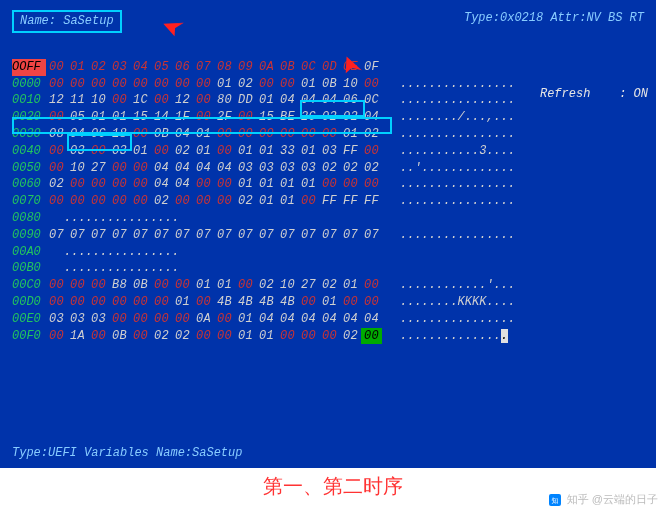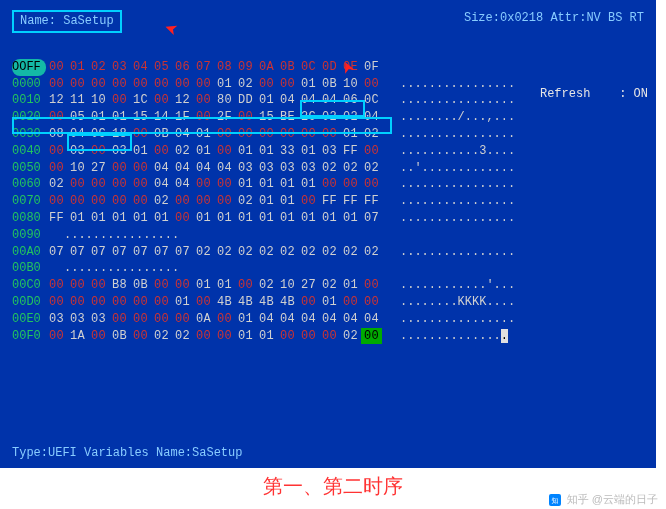--- a/index.html
+++ b/index.html
@@ -12,41 +12,42 @@
     position: relative;
   }
   .terminal {
     width: 656px;
     height: 468px;
     background: #0033aa;
     color: #d0d0d0;
     padding: 10px 12px 6px 12px;
     position: relative;
     line-height: 1.4;
+    font-style: italic;
   }
   .hdr { display: flex; justify-content: space-between; margin-bottom: 8px; }
   .name-box {
     border: 2px solid #00d0ff;
     padding: 1px 6px;
     color: #88ccff;
   }
   .size-attr { color: #88ccff; }
   .arrow-red {
     position: absolute;
     color: #ff2020;
     font-size: 22px;
     font-weight: bold;
     pointer-events: none;
   }
   .arrow1 { top: 10px; left: 165px; transform: rotate(200deg); }
   .arrow2 { top: 50px; left: 344px; transform: rotate(245deg); }
   .hex-area { margin-top: 26px; }
   .row { white-space: pre; display: flex; }
   .offcell { width: 34px; color: #22c55e; }
-  .offcell.hl { background: #14b8a6; color: #000; border-radius: 8px; }
+  .offcell.hl { background: #ef4444; color: #000; }
   .bytes { letter-spacing: 0.3px; }
   .bytes span { display: inline-block; width: 21px; text-align: center; }
   .b-red { color: #cc3333; }
   .ascii { margin-left: 18px; color: #d0d0d0; width: 140px; }
   .side { position: absolute; top: 86px; right: 8px; color: #e5e5e5; }
   .hl-box {
     position: absolute;
     border: 2px solid #00d0ff;
     pointer-events: none;
   }
@@ -74,21 +75,21 @@
   }
   .watermark svg { vertical-align: middle; margin-right: 3px; }
 </style>
 </head>
 <body>
 
 <div class="terminal">
 
   <div class="hdr">
     <span class="name-box">Name: SaSetup</span>
-    <span class="size-attr">Size:0x0218 Attr:NV BS RT</span>
+    <span class="size-attr">Type:0x0218 Attr:NV BS RT</span>
   </div>
 
   <span class="arrow-red arrow1">➤</span>
   <span class="arrow-red arrow2">➤</span>
 
   <div class="side">
     <span>Refresh</span>&nbsp;&nbsp;&nbsp;
     <span>:</span>
     <span>ON</span>
   </div>
@@ -100,23 +101,23 @@
     </div>
     <div id="rows">
         <div class="row"><span class="offcell">0000</span><span class="bytes"><span class="b-red">00</span><span class="b-red">00</span><span class="b-red">00</span><span class="b-red">00</span><span class="b-red">00</span><span class="b-red">00</span><span class="b-red">00</span><span class="b-red">00</span><span>01</span><span>02</span><span class="b-red">00</span><span class="b-red">00</span><span>01</span><span>0B</span><span>10</span><span class="b-red">00</span></span><span class="ascii">................</span></div>
         <div class="row"><span class="offcell">0010</span><span class="bytes"><span>12</span><span>11</span><span>10</span><span class="b-red">00</span><span>1C</span><span class="b-red">00</span><span>12</span><span class="b-red">00</span><span>80</span><span>DD</span><span>01</span><span>04</span><span>04</span><span>04</span><span>06</span><span>0C</span></span><span class="ascii">................</span></div>
         <div class="row"><span class="offcell">0020</span><span class="bytes"><span class="b-red">00</span><span>05</span><span>01</span><span>01</span><span>15</span><span>14</span><span>1F</span><span class="b-red">00</span><span>2F</span><span class="b-red">00</span><span>15</span><span>BE</span><span>2C</span><span>02</span><span>02</span><span>04</span></span><span class="ascii">......../...,...</span></div>
         <div class="row"><span class="offcell">0030</span><span class="bytes"><span>08</span><span>04</span><span>0C</span><span>18</span><span class="b-red">00</span><span>0B</span><span>04</span><span>01</span><span class="b-red">00</span><span class="b-red">00</span><span class="b-red">00</span><span class="b-red">00</span><span class="b-red">00</span><span class="b-red">00</span><span>01</span><span>02</span></span><span class="ascii">................</span></div>
         <div class="row"><span class="offcell">0040</span><span class="bytes"><span class="b-red">00</span><span>03</span><span class="b-red">00</span><span>03</span><span>01</span><span class="b-red">00</span><span>02</span><span>01</span><span class="b-red">00</span><span>01</span><span>01</span><span>33</span><span>01</span><span>03</span><span>FF</span><span class="b-red">00</span></span><span class="ascii">...........3....</span></div>
         <div class="row"><span class="offcell">0050</span><span class="bytes"><span class="b-red">00</span><span>10</span><span>27</span><span class="b-red">00</span><span class="b-red">00</span><span>04</span><span>04</span><span>04</span><span>04</span><span>03</span><span>03</span><span>03</span><span>03</span><span>02</span><span>02</span><span>02</span></span><span class="ascii">..'.............</span></div>
         <div class="row"><span class="offcell">0060</span><span class="bytes"><span>02</span><span class="b-red">00</span><span class="b-red">00</span><span class="b-red">00</span><span class="b-red">00</span><span>04</span><span>04</span><span class="b-red">00</span><span class="b-red">00</span><span>01</span><span>01</span><span>01</span><span>01</span><span class="b-red">00</span><span class="b-red">00</span><span class="b-red">00</span></span><span class="ascii">................</span></div>
         <div class="row"><span class="offcell">0070</span><span class="bytes"><span class="b-red">00</span><span class="b-red">00</span><span class="b-red">00</span><span class="b-red">00</span><span class="b-red">00</span><span>02</span><span class="b-red">00</span><span class="b-red">00</span><span class="b-red">00</span><span>02</span><span>01</span><span>01</span><span class="b-red">00</span><span>FF</span><span>FF</span><span>FF</span></span><span class="ascii">................</span></div>
-        <div class="row"><span class="offcell">0080</span><span class="bytes"><span>FF</span><span>01</span><span>01</span><span>01</span><span>01</span><span>01</span><span class="b-red">00</span><span>01</span><span>01</span><span>01</span><span>01</span><span>01</span><span>01</span><span>01</span><span>01</span><span>07</span></span><span class="ascii">................</span></div>
-        <div class="row"><span class="offcell">0090</span><span class="ascii">................</span></div>
-        <div class="row"><span class="offcell">00A0</span><span class="bytes"><span>07</span><span>07</span><span>07</span><span>07</span><span>07</span><span>07</span><span>07</span><span>02</span><span>02</span><span>02</span><span>02</span><span>02</span><span>02</span><span>02</span><span>02</span><span>02</span></span><span class="ascii">................</span></div>
+        <div class="row"><span class="offcell">0080</span><span class="ascii">................</span></div>
+        <div class="row"><span class="offcell">0090</span><span class="bytes"><span>07</span><span>07</span><span>07</span><span>07</span><span>07</span><span>07</span><span>07</span><span>07</span><span>07</span><span>07</span><span>07</span><span>07</span><span>07</span><span>07</span><span>07</span><span>07</span></span><span class="ascii">................</span></div>
+        <div class="row"><span class="offcell">00A0</span><span class="ascii">................</span></div>
         <div class="row"><span class="offcell">00B0</span><span class="ascii">................</span></div>
         <div class="row"><span class="offcell">00C0</span><span class="bytes"><span class="b-red">00</span><span class="b-red">00</span><span class="b-red">00</span><span>B8</span><span>0B</span><span class="b-red">00</span><span class="b-red">00</span><span>01</span><span>01</span><span class="b-red">00</span><span>02</span><span>10</span><span>27</span><span>02</span><span>01</span><span class="b-red">00</span></span><span class="ascii">............'...</span></div>
         <div class="row"><span class="offcell">00D0</span><span class="bytes"><span class="b-red">00</span><span class="b-red">00</span><span class="b-red">00</span><span class="b-red">00</span><span class="b-red">00</span><span class="b-red">00</span><span>01</span><span class="b-red">00</span><span>4B</span><span>4B</span><span>4B</span><span>4B</span><span class="b-red">00</span><span>01</span><span class="b-red">00</span><span class="b-red">00</span></span><span class="ascii">........KKKK....</span></div>
         <div class="row"><span class="offcell">00E0</span><span class="bytes"><span>03</span><span>03</span><span>03</span><span class="b-red">00</span><span class="b-red">00</span><span class="b-red">00</span><span class="b-red">00</span><span>0A</span><span class="b-red">00</span><span>01</span><span>04</span><span>04</span><span>04</span><span>04</span><span>04</span><span>04</span></span><span class="ascii">................</span></div>
         <div class="row"><span class="offcell">00F0</span><span class="bytes"><span class="b-red">00</span><span>1A</span><span class="b-red">00</span><span>0B</span><span class="b-red">00</span><span>02</span><span>02</span><span class="b-red">00</span><span class="b-red">00</span><span>01</span><span>01</span><span class="b-red">00</span><span class="b-red">00</span><span class="b-red">00</span><span>02</span><span class="" style="background: rgb(0, 170, 0); color: rgb(0, 0, 0);">00</span></span><span class="ascii">..............<span style="background:#e0e0e0;color:#000">.</span></span></div>
       </div>
   </div>
 
   <div class="hl-box box-0f"></div>
   <div class="hl-box box-row10"></div>

